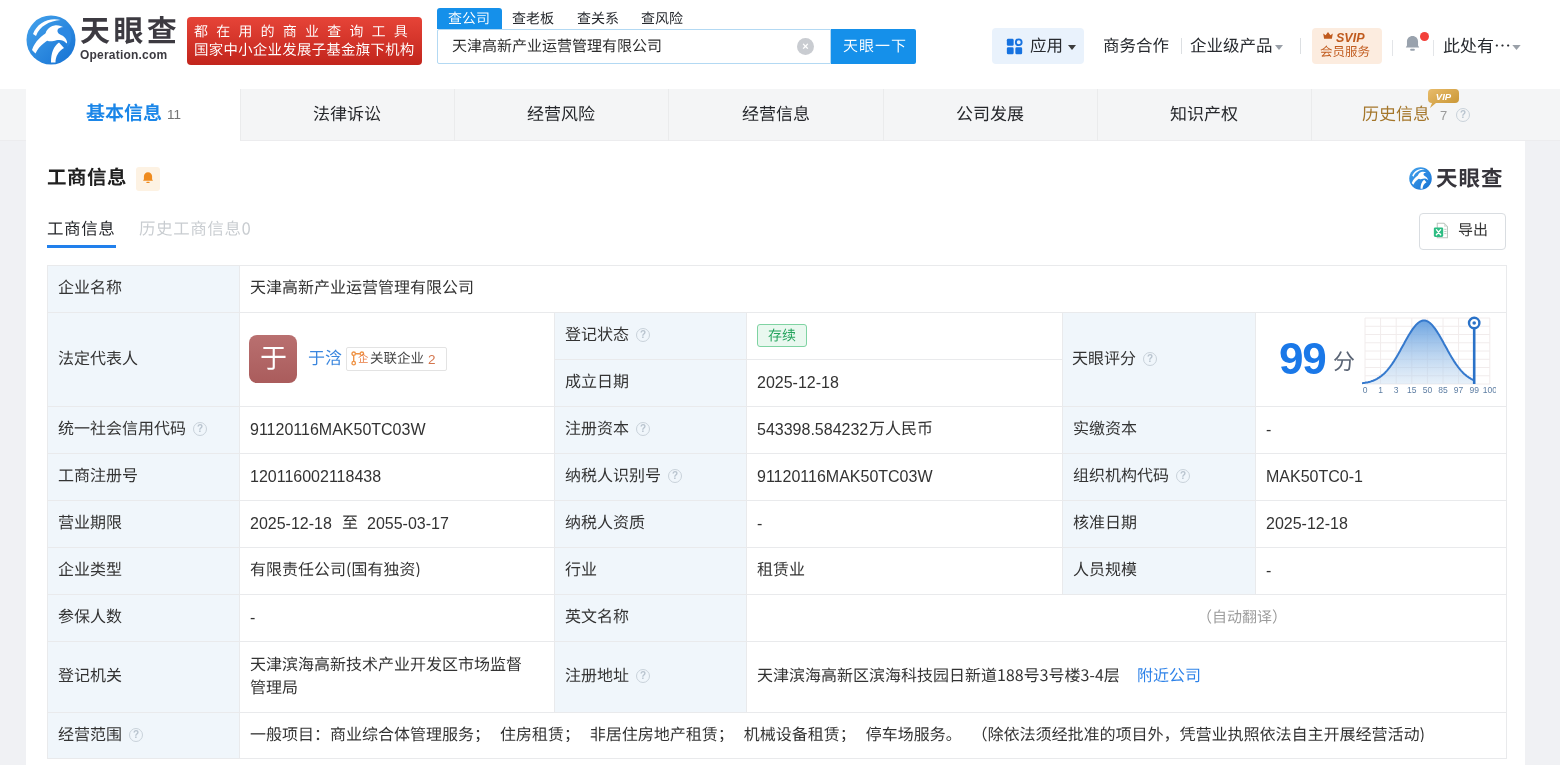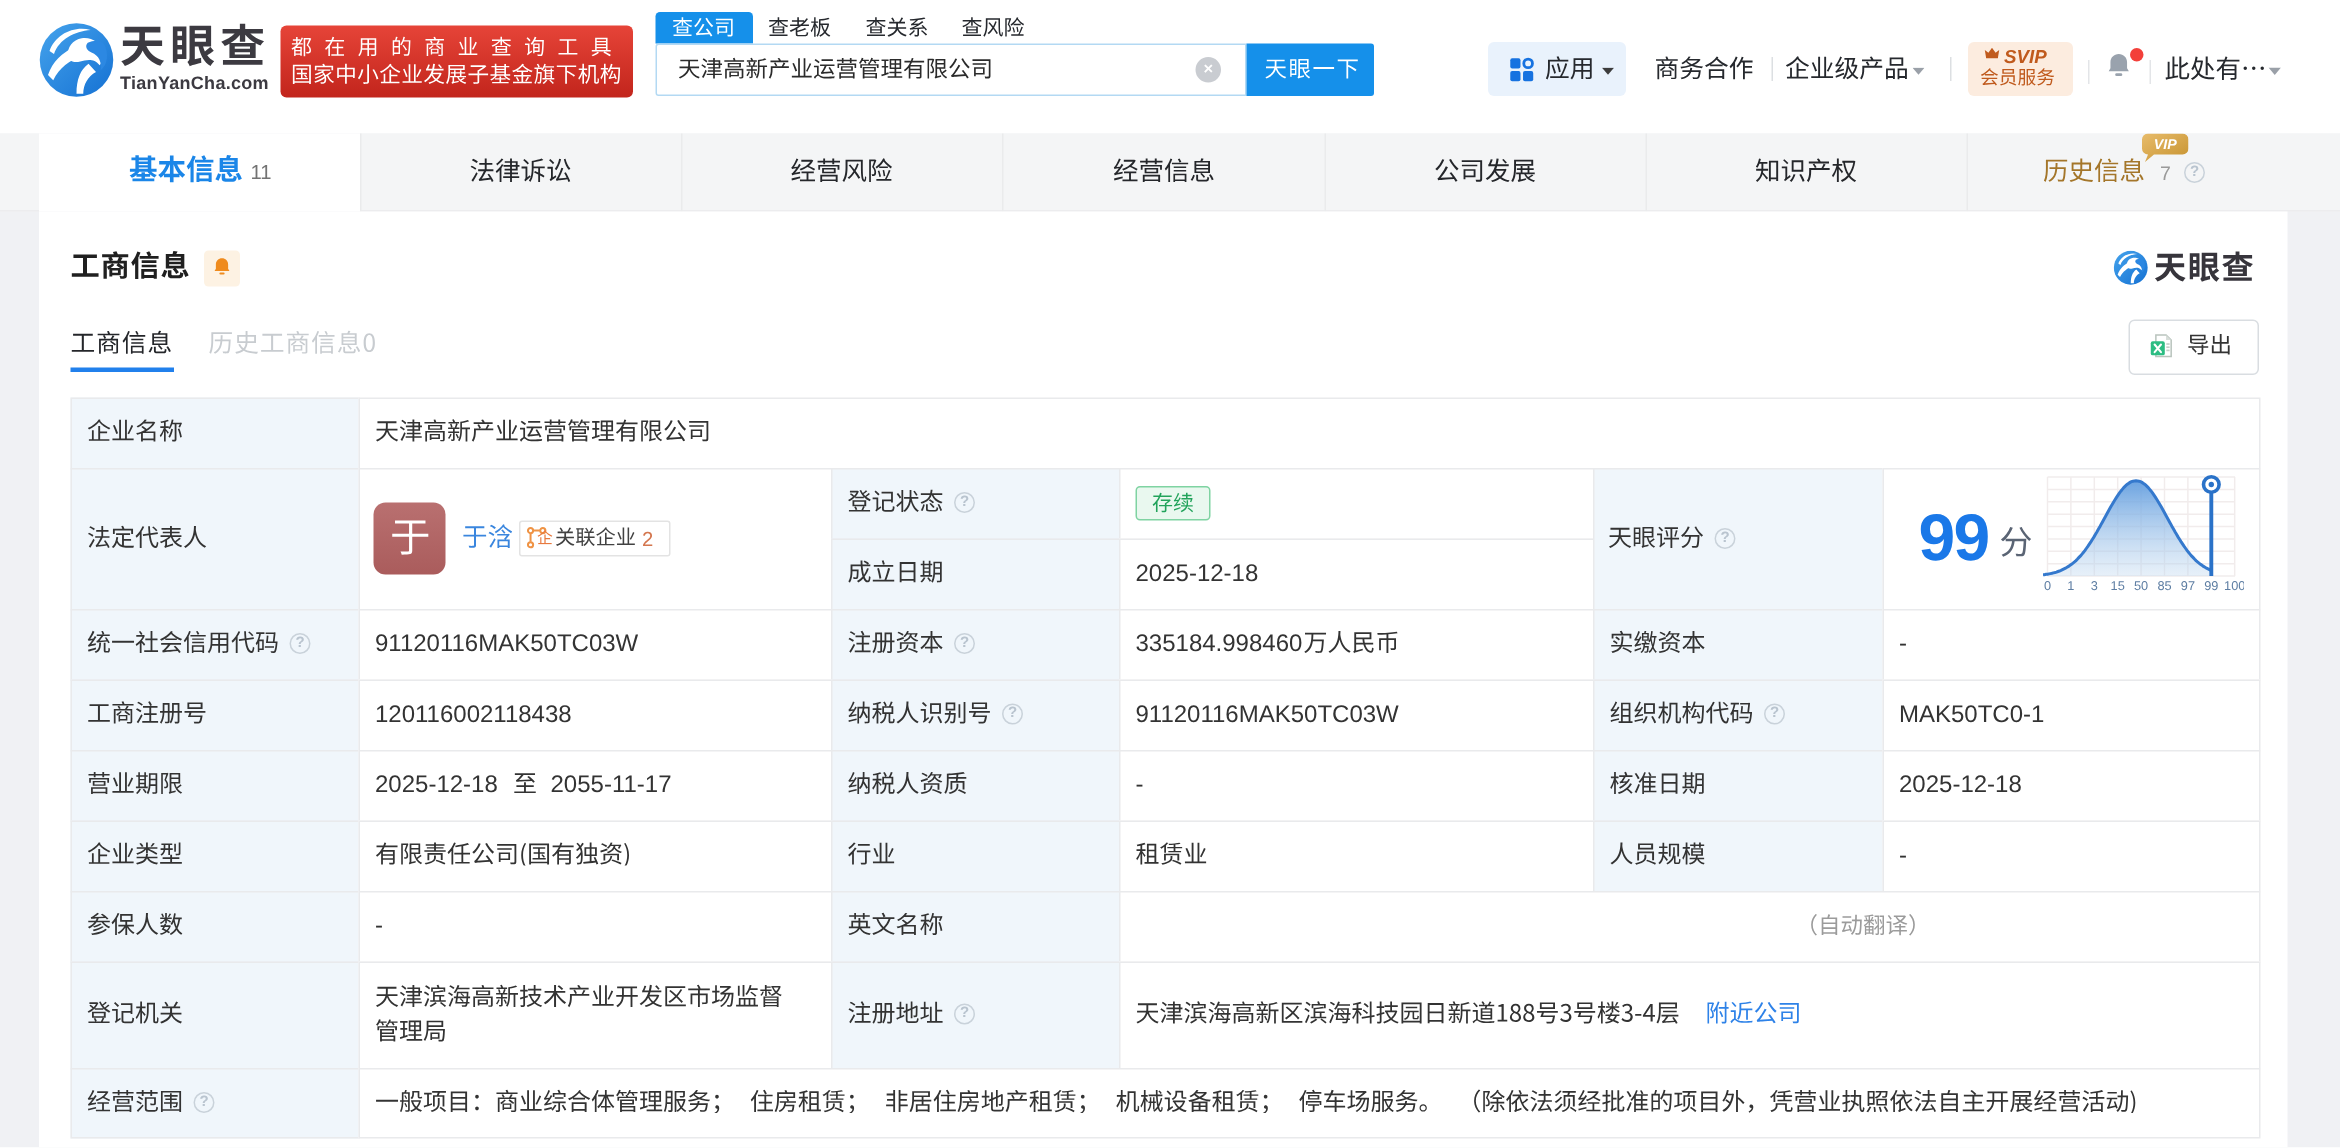--- a/index.html
+++ b/index.html
@@ -222,21 +222,21 @@
       <path fill="#fff" d="M39,45 C37,33 45,23 57,21 C70,19 82,27 85,38 C87,45 85,52 81,57 C73,47 63,50 55,52 C47,54 40,52 39,45 Z"></path>
       <path fill="#2c88e2" d="M87,29 C93,41 92,56 82,64 C84,53 80,44 70,40 C63,37 61,31 65,27 C73,23 83,23 87,29 Z"></path>
     </svg>
 <div style="position:absolute;left:80px;top:14.8px;">
       <svg style="" width="96.80" height="30" viewBox="0 -88 322.7 100" fill="#3c3a41">
         <use href="#q0" x="0"></use>
         <use href="#q1" x="111.3"></use>
         <use href="#q2" x="222.7"></use>
       </svg>
     </div>
-<div style="position:absolute;left:80px;top:48px;font-size:12px;color:#3c3a41;white-space:nowrap;font-weight:bold;letter-spacing:0.2px">TianYanCha.com</div>
+<div style="position:absolute;left:80px;top:48px;font-size:12px;color:#3c3a41;white-space:nowrap;font-weight:bold;letter-spacing:0.2px">Operation.com</div>
 <div style="position:absolute;left:187px;top:17px;width:235px;height:48px;border-radius:4px;background:linear-gradient(180deg,#e64438,#c2251c)"></div>
 <div style="position:absolute;left:194px;top:23.5px;">
       <svg style="" width="213.80" height="14" viewBox="0 -88 1527.1 100" fill="#fff">
         <use href="#q3" x="0"></use>
         <use href="#q4" x="158.6"></use>
         <use href="#q5" x="317.1"></use>
         <use href="#q6" x="475.7"></use>
         <use href="#q7" x="634.3"></use>
         <use href="#q8" x="792.9"></use>
         <use href="#q9" x="951.4"></use>
@@ -747,21 +747,21 @@
         <use href="#q105" x="0"></use>
         <use href="#q106" x="100"></use>
         <use href="#q107" x="200"></use>
         <use href="#q108" x="300"></use>
       </svg>
     </div>
 <div style="position:absolute;left:636px;top:422px;">
       <div style="width:12px;height:12px;border:1px solid #c9d2da;border-radius:50%;color:#b9c4cf;font-size:10px;line-height:12px;text-align:center;font-weight:bold">?</div>
     </div>
 <div style="position:absolute;left:746px;top:405.5px;width:317px;height:48px;border:1px solid #e9eaec;box-sizing:border-box;background:#fff;"></div>
-<div style="position:absolute;left:757px;top:421px;font-size:16px;color:#333;white-space:nowrap;">335184.998460</div>
+<div style="position:absolute;left:757px;top:421px;font-size:16px;color:#333;white-space:nowrap;">543398.584232</div>
 <div style="position:absolute;left:869px;top:420.36px;">
       <svg style="" width="64.00" height="16" viewBox="0 -88 400.0 100" fill="#333">
         <use href="#q109" x="0"></use>
         <use href="#q86" x="100"></use>
         <use href="#q110" x="200"></use>
         <use href="#q111" x="300"></use>
       </svg>
     </div>
 <div style="position:absolute;left:1062px;top:405.5px;width:194px;height:48px;border:1px solid #e9eaec;box-sizing:border-box;background:#f0f6fb;"></div>
 <div style="position:absolute;left:1073px;top:420.36px;">
@@ -827,21 +827,21 @@
         <use href="#q45" x="300"></use>
       </svg>
     </div>
 <div style="position:absolute;left:239px;top:499.5px;width:316px;height:48px;border:1px solid #e9eaec;box-sizing:border-box;background:#fff;"></div>
 <div style="position:absolute;left:250px;top:515px;font-size:16px;color:#333;white-space:nowrap;">2025-12-18</div>
 <div style="position:absolute;left:342px;top:514.36px;">
       <svg style="" width="16.00" height="16" viewBox="0 -88 100.0 100" fill="#333">
         <use href="#q120" x="0"></use>
       </svg>
     </div>
-<div style="position:absolute;left:367px;top:515px;font-size:16px;color:#333;white-space:nowrap;">2055-11-17</div>
+<div style="position:absolute;left:367px;top:515px;font-size:16px;color:#333;white-space:nowrap;">2055-03-17</div>
 <div style="position:absolute;left:554px;top:499.5px;width:193px;height:48px;border:1px solid #e9eaec;box-sizing:border-box;background:#f0f6fb;"></div>
 <div style="position:absolute;left:565px;top:514.36px;">
       <svg style="" width="80.00" height="16" viewBox="0 -88 500.0 100" fill="#333">
         <use href="#q115" x="0"></use>
         <use href="#q116" x="100"></use>
         <use href="#q86" x="200"></use>
         <use href="#q107" x="300"></use>
         <use href="#q121" x="400"></use>
       </svg>
     </div>

